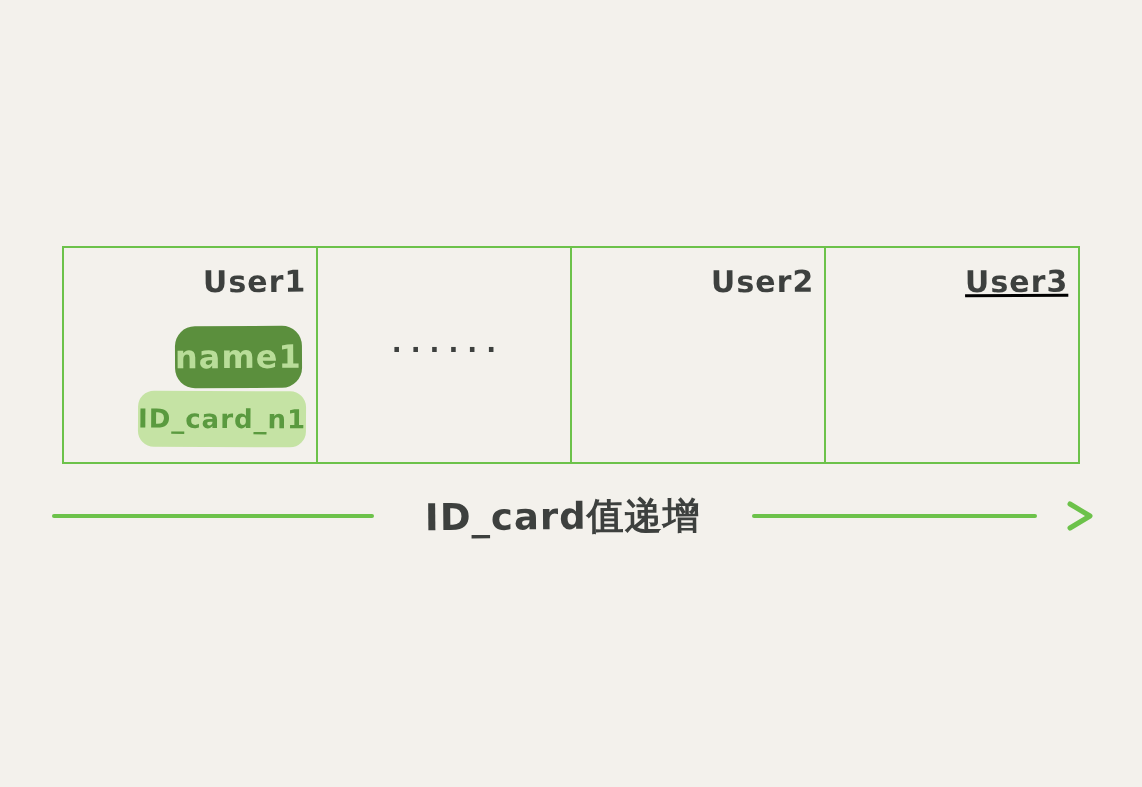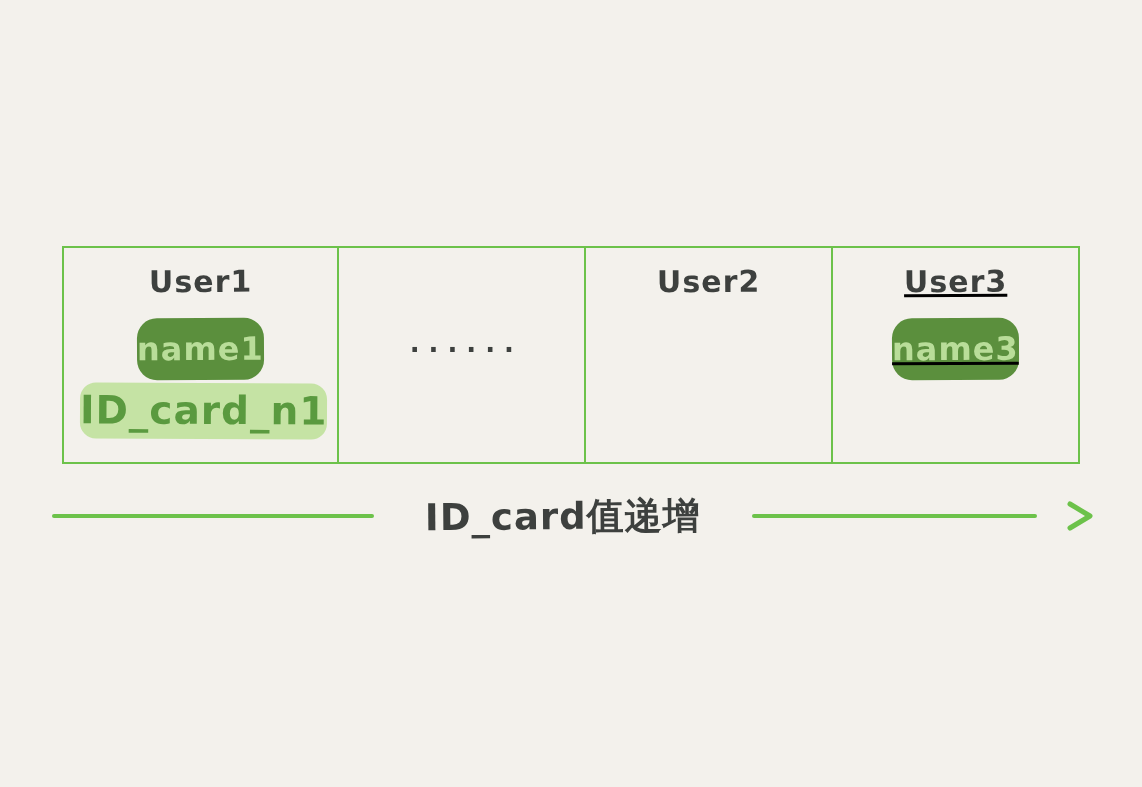--- a/index.html
+++ b/index.html
@@ -28,21 +28,21 @@
     display: flex;
     border: 2px solid var(--border-green, #6cc24a);
     background: var(--bg, #f3f1ec);
   }
 
   .cell {
     flex: 1 1 0;
     border-right: 2px solid var(--border-green, #6cc24a);
     display: flex;
     flex-direction: column;
-    align-items: center;
+    align-items: flex-end;
     padding: 12px 10px 10px 10px;
     position: relative;
   }
   .cell:last-child { border-right: none; text-decoration: underline; }
 
   .user-label {
     text-align: center;
     font-size: 30px;
     font-weight: bold;
     color: var(--ink, #3d403e);
@@ -52,38 +52,38 @@
     transform: rotate(-0.4deg);
   }
 
   .pill {
     text-align: center;
     font-weight: bold;
     letter-spacing: 1px;
   }
 
   .pill.dark {
-    margin: 14px 4px 0 4px;
+    margin: 22px 4px 0 4px;
     height: 62px;
     line-height: 62px;
     border-radius: 20px;
     background: var(--pill-dark, #5b8f3d);
     color: var(--pill-dark-text, #b9dd99);
     font-size: 32px;
     transform: rotate(-0.3deg);
   }
 
   .pill.light {
-    margin: 3px 0 0 6px;
+    margin: 3px 0 0 16px;
     height: 56px;
     line-height: 56px;
     border-radius: 16px;
     background: var(--pill-light, #c5e3a4);
     color: var(--pill-light-text, #5a9a3f);
-    font-size: 39px;
+    font-size: 26px;
     transform: rotate(0.3deg);
   }
 
   .ellipsis-cell {
     justify-content: center;
     align-items: center;
   }
   .ellipsis {
     font-size: 26px;
     font-weight: bold;
@@ -151,21 +151,20 @@
     <div class="cell ellipsis-cell">
       <div class="ellipsis">······</div>
     </div>
 
     <div class="cell">
       <div class="user-label">User2</div>
     </div>
 
     <div class="cell">
       <div class="user-label">User3</div>
-      <div class="pill dark">name3</div>
     </div>
 
   </div>
 
   <div class="arrow-row">
     <div class="arrow-line left"></div>
     <div class="arrow-label">ID_card值递增</div>
     <div class="arrow-line right"></div>
     <svg class="arrow-head" viewBox="0 0 30 34" fill="none" xmlns="http://www.w3.org/2000/svg">
       <path d="M4 5 L24 17 L4 29" stroke="#6cc24a" stroke-width="5" stroke-linecap="round" stroke-linejoin="round" fill="none"></path>

